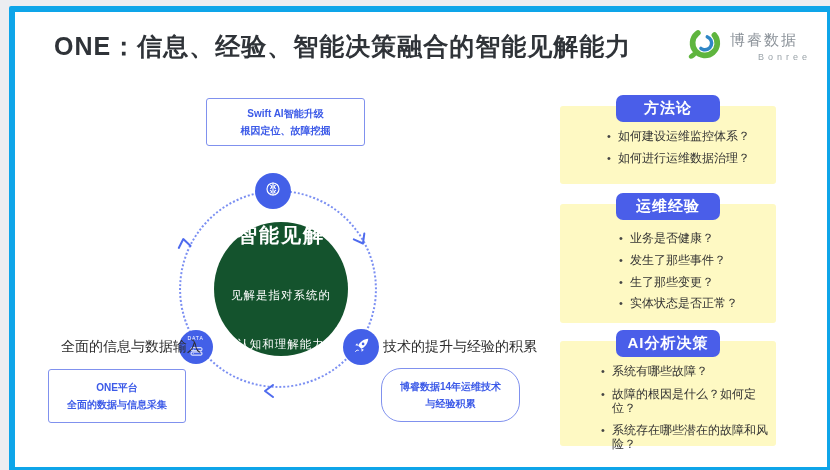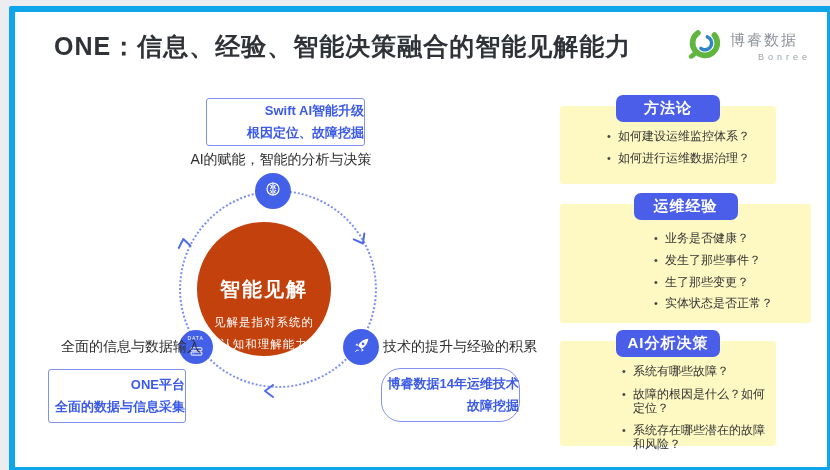--- a/index.html
+++ b/index.html
@@ -16,68 +16,68 @@
     position:absolute;left:39px;top:18px;
     font-size:25px;font-weight:bold;color:#2f3338;letter-spacing:1px;white-space:nowrap;
   }
   
   .logo{position:absolute;right:16px;top:13px;display:flex;align-items:center;gap:7px;}
   .logo-cn{font-size:15px;color:#8b9299;letter-spacing:2px;}
   .logo-en{font-size:9px;color:#9aa3a9;letter-spacing:4px;margin-top:2px;margin-left:28px;}
   
   .bluebox{
     position:absolute;background:#fff;border:1px solid #8091ee;border-radius:3px;
-    color:#3c5ae8;font-weight:bold;font-size:13px;text-align:right;
+    color:#3c5ae8;font-weight:bold;font-size:10px;text-align:center;
     display:flex;flex-direction:column;justify-content:center;gap:4px;line-height:1.35;
   }
   #swift-box{left:191px;top:86px;width:157px;height:46px;}
   #one-box{left:33px;top:357px;width:136px;height:52px;}
   #bonree-box{left:366px;top:356px;width:137px;height:52px;border-radius:20px;}
   .caption{position:absolute;font-size:14px;color:#2d2d2d;white-space:nowrap;}
   #caption-top{left:168px;top:139px;width:196px;text-align:center;}
   #caption-left{left:46px;top:326px;}
   #caption-right{left:368px;top:326px;}
   
   .dash-circle{
     position:absolute;left:164px;top:178px;width:194px;height:194px;
     border:2px dotted #7b8ff2;border-radius:50%;
   }
   .center-circle{
-    position:absolute;left:182px;top:210px;width:134px;height:134px;border-radius:50%;
-    background:#c2410c;color:#fff;display:flex;flex-direction:column;
-    align-items:center;justify-content:flex-end;text-align:center;
+    position:absolute;left:199px;top:210px;width:134px;height:134px;border-radius:50%;
+    background:#14532d;color:#fff;display:flex;flex-direction:column;
+    align-items:center;justify-content:space-between;text-align:center;
   }
   .center-title{font-size:20px;font-weight:bold;letter-spacing:2px;margin-bottom:9px;}
   .center-desc{font-size:11.5px;line-height:1.9;letter-spacing:1px;}
   .node{
     position:absolute;border-radius:50%;background:#4360e8;color:#fff;
     display:flex;flex-direction:column;align-items:center;justify-content:center;
   }
   #node-brain{left:240px;top:161px;width:36px;height:36px;}
   #node-data{left:164px;top:318px;width:34px;height:34px;gap:1px;}
   #node-rocket{left:328px;top:317px;width:36px;height:36px;}
   .data-label{font-size:6px;letter-spacing:1px;line-height:1;transform:scale(.85);}
   .chev{position:absolute;width:16px;height:16px;}
   #chev-left{left:161px;top:223px;transform:rotate(-100deg);}
   #chev-right{left:338px;top:220px;transform:rotate(61deg);}
   #chev-bottom{left:246px;top:371px;transform:rotate(180deg);}
   
   .panel{position:absolute;left:545px;width:216px;background:#fef9c3;border-radius:3px;}
   #panel-0{top:94px;height:78px;}
-  #panel-1{top:192px;height:119px;padding-left:35px;}
+  #panel-1{top:192px;height:119px;}
   #panel-2{top:329px;height:105px;}
   .tab{
     position:absolute;top:-11px;left:50%;transform:translateX(-50%);
     background:#4a5ee9;color:#fff;font-size:15px;font-weight:bold;
     padding:4px 10px;border-radius:7px;white-space:nowrap;letter-spacing:1px;
     min-width:104px;box-sizing:border-box;text-align:center;
   }
   .panel ul{list-style:none;margin:0;padding:24px 6px 0 58px;}
   #panel-1 ul{padding-left:70px;padding-top:28px;}
-  #panel-2 ul{padding-left:73px;}
+  #panel-2 ul{padding-left:52px;}
   .panel li{font-size:12px;color:#333;margin-bottom:8px;position:relative;line-height:1.15;}
   #panel-2 li{margin-bottom:9px;}
   .panel li::before{content:"\2022";position:absolute;left:-11px;top:0;color:#444;font-size:11px;}
 </style>
 </head>
 <body>
 
 <div class="slide">
 
   <div class="title">ONE：信息、经验、智能决策融合的智能见解能力</div>
@@ -94,21 +94,20 @@
       <div class="logo-cn">博睿数据</div>
       <div class="logo-en">Bonree</div>
     </span>
   </div>
 
   <div class="bluebox" id="swift-box">
     <div>Swift AI智能升级</div>
     <div>根因定位、故障挖掘</div>
   </div>
 
-  <div class="caption" id="caption-top">AI的赋能，智能的分析与决策</div>
 
   <div class="dash-circle"></div>
 
   <div class="center-circle">
     <div class="center-title">智能见解</div>
     <div class="center-desc">见解是指对系统的</div>
     <div class="center-desc">认知和理解能力</div>
   </div>
 
   <div class="node" id="node-brain">
@@ -167,21 +166,21 @@
   <div class="caption" id="caption-left">全面的信息与数据输入</div>
   <div class="caption" id="caption-right">技术的提升与经验的积累</div>
 
   <div class="bluebox" id="one-box">
     <div>ONE平台</div>
     <div>全面的数据与信息采集</div>
   </div>
 
   <div class="bluebox" id="bonree-box">
     <div>博睿数据14年运维技术</div>
-    <div>故障挖掘</div>
+    <div>与经验积累</div>
   </div>
 
   <div class="panel" id="panel-0">
     <div class="tab">方法论</div>
     <ul>
       <li>如何建设运维监控体系？</li>
       <li>如何进行运维数据治理？</li>
     </ul>
   </div>
 

